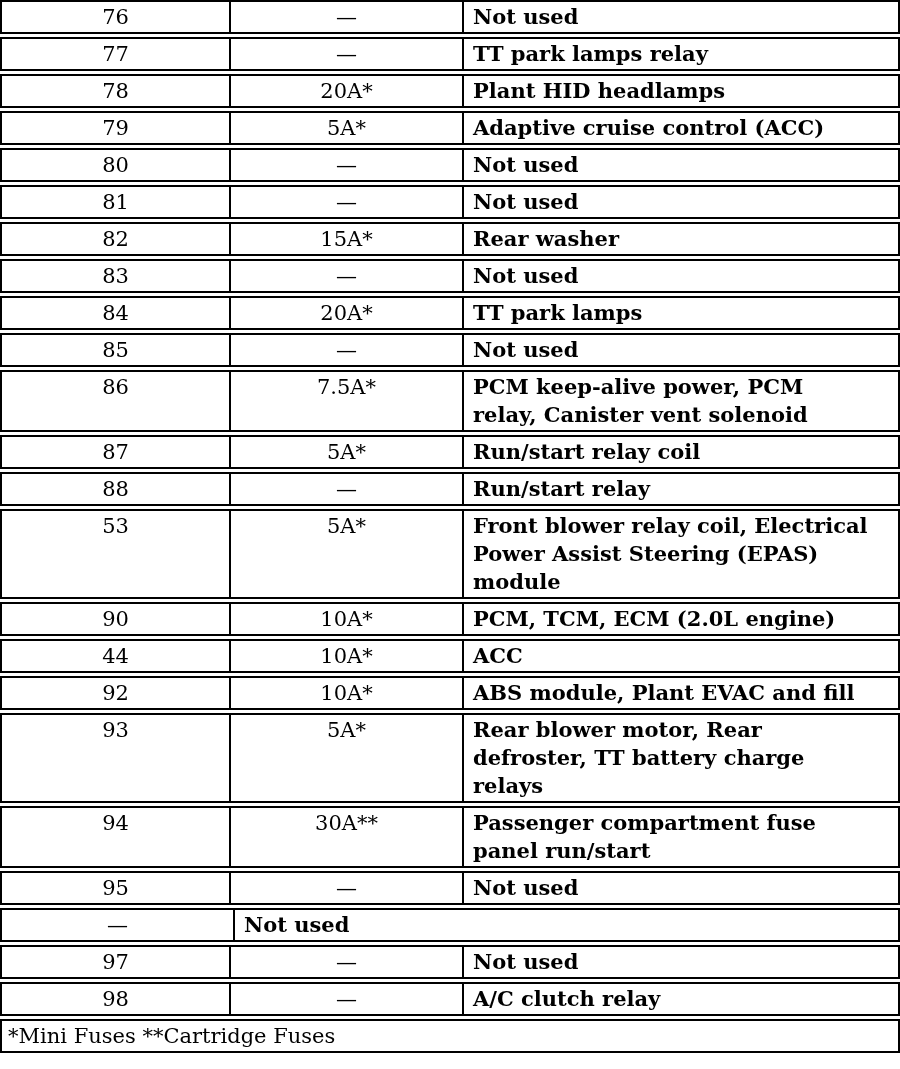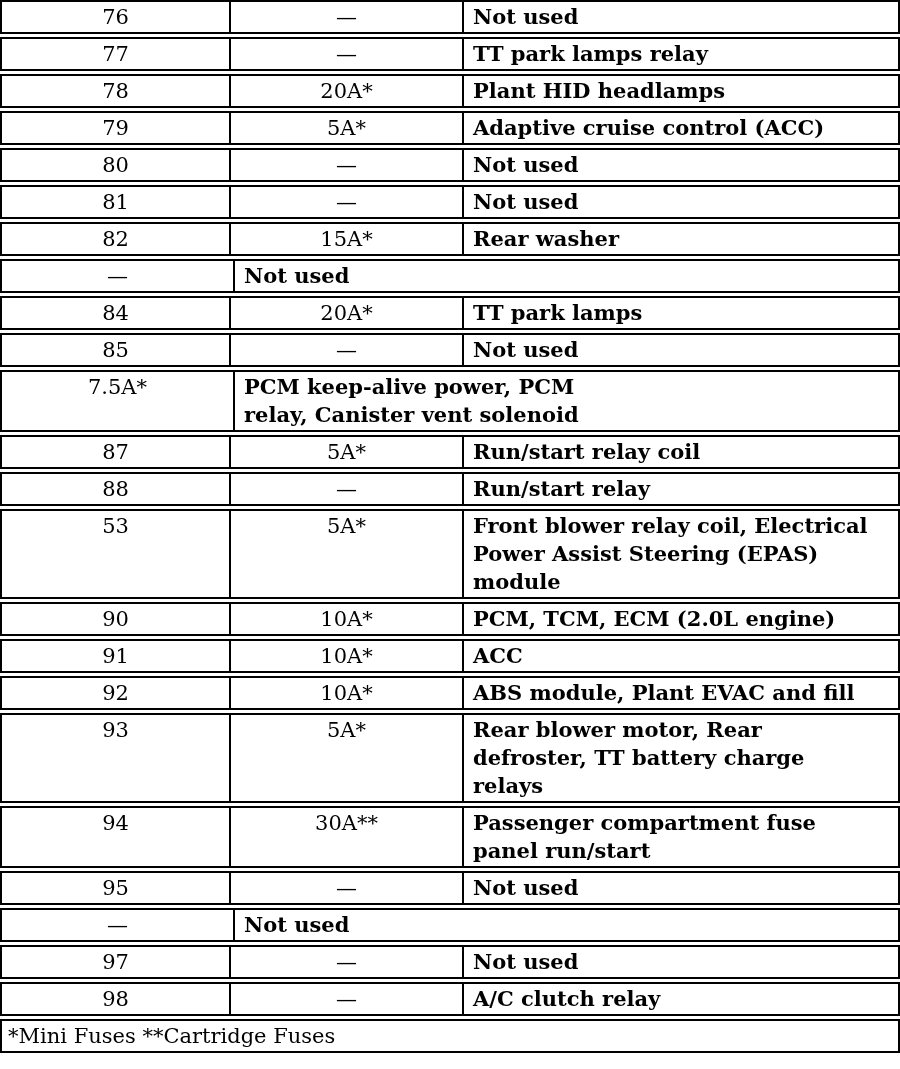--- a/index.html
+++ b/index.html
@@ -94,34 +94,36 @@
         <div class="cell c1">81</div>
         <div class="cell c2">—</div>
         <div class="cell c3">Not used</div>
       </div>
       <div class="row">
         <div class="cell c1">82</div>
         <div class="cell c2">15A*</div>
         <div class="cell c3">Rear washer</div>
       </div>
       <div class="row">
+        <div class="cell c1">83</div>
         <div class="cell c2">—</div>
         <div class="cell c3">Not used</div>
       </div>
       <div class="row">
         <div class="cell c1">84</div>
         <div class="cell c2">20A*</div>
         <div class="cell c3">TT park lamps</div>
       </div>
       <div class="row">
         <div class="cell c1">85</div>
         <div class="cell c2">—</div>
         <div class="cell c3">Not used</div>
       </div>
       <div class="row">
+        <div class="cell c1">86</div>
         <div class="cell c2">7.5A*</div>
         <div class="cell c3">PCM keep-alive power, PCM<br>relay, Canister vent solenoid</div>
       </div>
       <div class="row">
         <div class="cell c1">87</div>
         <div class="cell c2">5A*</div>
         <div class="cell c3">Run/start relay coil</div>
       </div>
       <div class="row">
         <div class="cell c1">88</div>
@@ -132,21 +134,21 @@
         <div class="cell c1">53</div>
         <div class="cell c2">5A*</div>
         <div class="cell c3">Front blower relay coil, Electrical<br>Power Assist Steering (EPAS)<br>module</div>
       </div>
       <div class="row">
         <div class="cell c1">90</div>
         <div class="cell c2">10A*</div>
         <div class="cell c3">PCM, TCM, ECM (2.0L engine)</div>
       </div>
       <div class="row">
-        <div class="cell c1">91</div>
+        <div class="cell c1">44</div>
         <div class="cell c2">10A*</div>
         <div class="cell c3">ACC</div>
       </div>
       <div class="row">
         <div class="cell c1">92</div>
         <div class="cell c2">10A*</div>
         <div class="cell c3">ABS module, Plant EVAC and fill</div>
       </div>
       <div class="row">
         <div class="cell c1">93</div>

